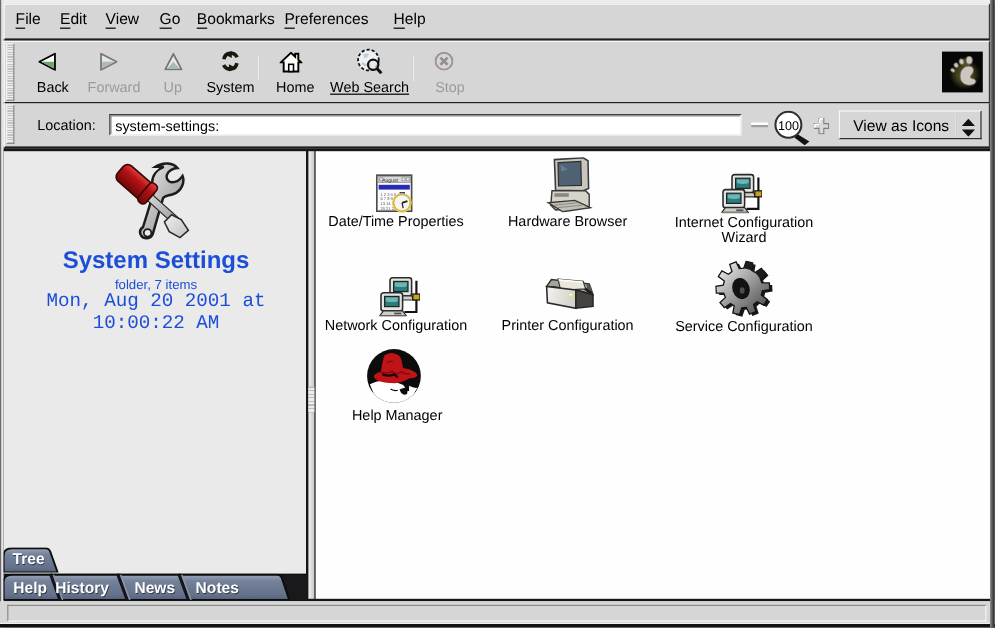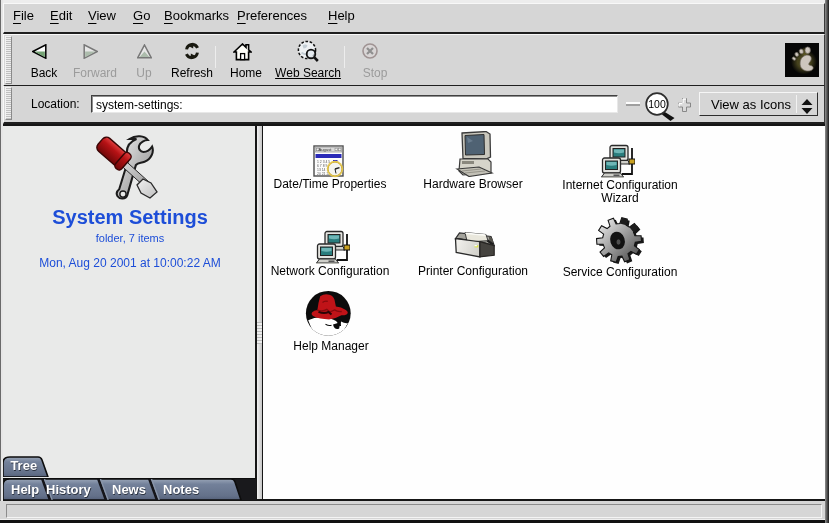--- a/index.html
+++ b/index.html
@@ -75,21 +75,21 @@
   <div class="tlbl dis" style="left:125px; width:30px;">Up</div>
 
   <svg class="ticon" style="left:179px; top:7px;" width="18" height="18" viewBox="0 0 18 18">
       <g fill="none" stroke="#191910" stroke-width="3">
         <path d="M 14.6,5.8 A 5.8 5.8 0 0 0 3.6,7.4"></path>
         <path d="M 3.4,12.2 A 5.8 5.8 0 0 0 14.4,10.6"></path>
       </g>
       <polygon points="10.2,0.4 10.2,6.4 4.4,3.4" fill="#191910"></polygon>
       <polygon points="7.8,11.6 7.8,17.6 13.6,14.6" fill="#191910"></polygon>
     </svg>
-  <div class="tlbl" style="left:165px; width:46px;">Refresh</div>
+  <div class="tlbl" style="left:165px; width:46px;">System</div>
   <div class="tsep" style="left:211px"></div>
 
   <svg class="ticon" style="left:229px; top:8px;" width="19" height="18" viewBox="0 0 19 18">
       <polygon points="1,9 9.5,1 13,4.3 13,1.8 15.6,1.8 15.6,6.8 18,9 15.6,9 15.6,16.6 3.4,16.6 3.4,9" fill="#fdfdf8" stroke="#000" stroke-width="1.6"></polygon>
       <rect x="7.6" y="10.6" width="4" height="6" fill="#fff" stroke="#000" stroke-width="1.3"></rect>
     </svg>
   <div class="tlbl" style="left:224px; width:36px;">Home</div>
 
   <svg class="ticon" style="left:293px; top:5px;" width="22" height="22" viewBox="0 0 22 22">
       <circle cx="10" cy="10" r="8.6" fill="#eef1f3" stroke="#111" stroke-width="1.5" stroke-dasharray="2.6 1.7"></circle>
@@ -191,21 +191,21 @@
     <polygon points="22,25 26,20 56,47 52,52" fill="url(#shg)" stroke="#2a2a2a" stroke-width="1"></polygon>
     <path d="M50,44 l8,4 l6,9 l-7,6 l-9,-5 l-4,-8 z" fill="url(#spg)" stroke="#2a2a2a" stroke-width="1.3"></path>
     <g transform="translate(-3,-4) rotate(41 22 20)">
       <rect x="7" y="12" width="31" height="17" rx="5" fill="url(#hdl)" stroke="#3a0505" stroke-width="1.4"></rect>
       <rect x="33" y="10.5" width="8" height="20" rx="3.5" fill="url(#hdl)" stroke="#3a0505" stroke-width="1.4"></rect>
     </g>
   </svg>
 </div>
 <div class="abs sbt" style="top:206px; font-size:20px; font-weight:bold;">System Settings</div>
 <div class="abs sbt" style="top:232px; font-size:11px;">folder, 7 items</div>
-<div class="abs sbt" style="top:256px; font-size:12px;">Mon, Aug 20 2001 at 10:00:22 AM</div>
+<div class="abs sbt" style="top:242px; font-size:16px;font-family:Liberation Mono, monospace;">Mon, Aug 20 2001 at 10:00:22 AM</div>
 
 <svg class="abs" style="left:3px; top:456px;" width="48" height="21" viewBox="0 0 48 21">
   <defs>
     <linearGradient id="tabg" x1="0" y1="0" x2="0" y2="1">
       <stop offset="0" stop-color="#98a4b6"></stop>
         <stop offset="0.25" stop-color="#73819a"></stop>
         <stop offset="0.8" stop-color="#64718a"></stop>
         <stop offset="1" stop-color="#55617a"></stop>
     </linearGradient>
   </defs>

